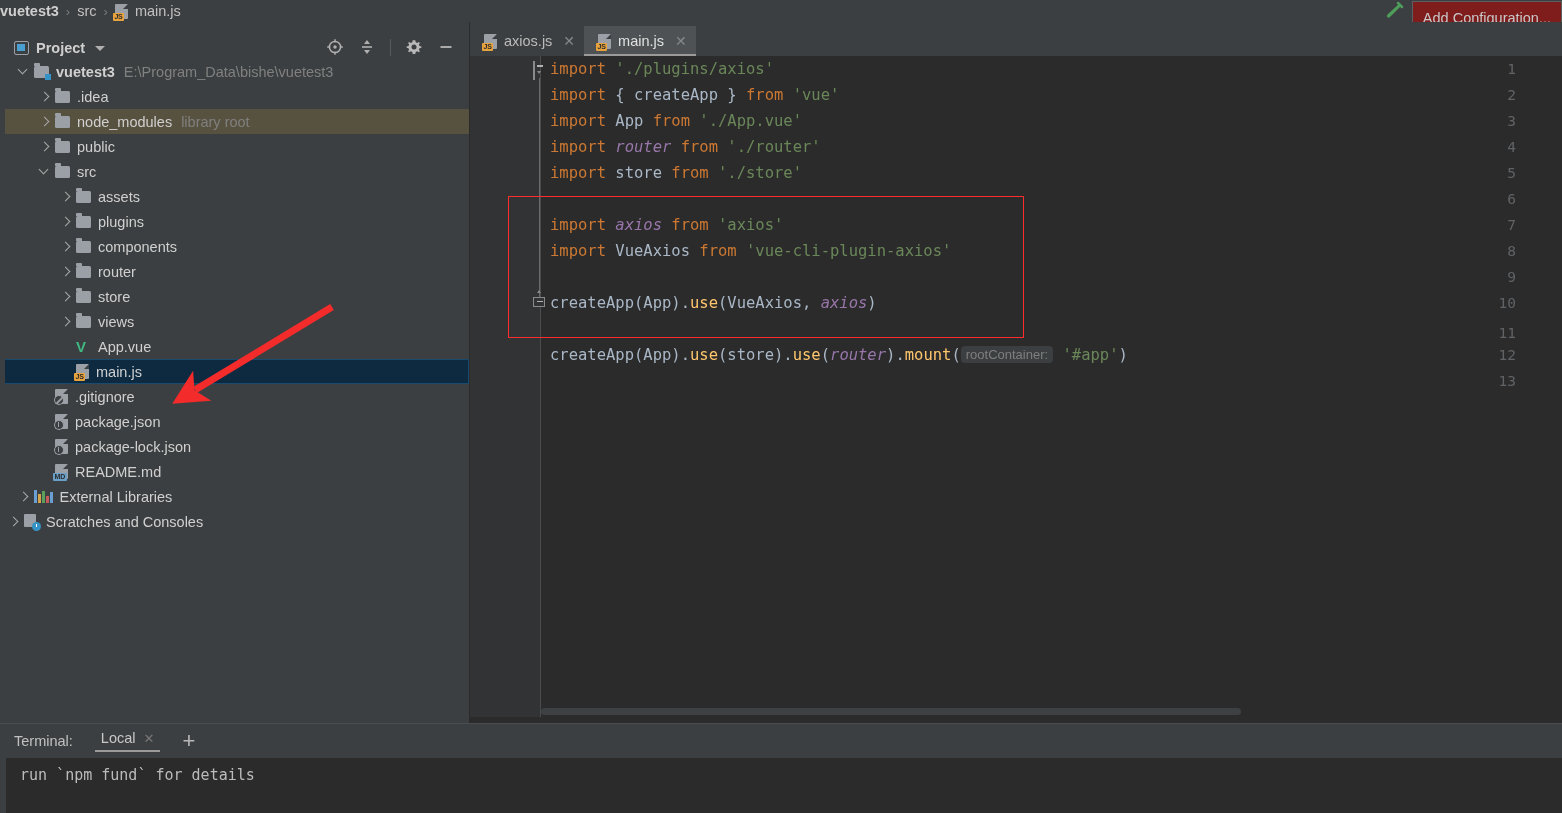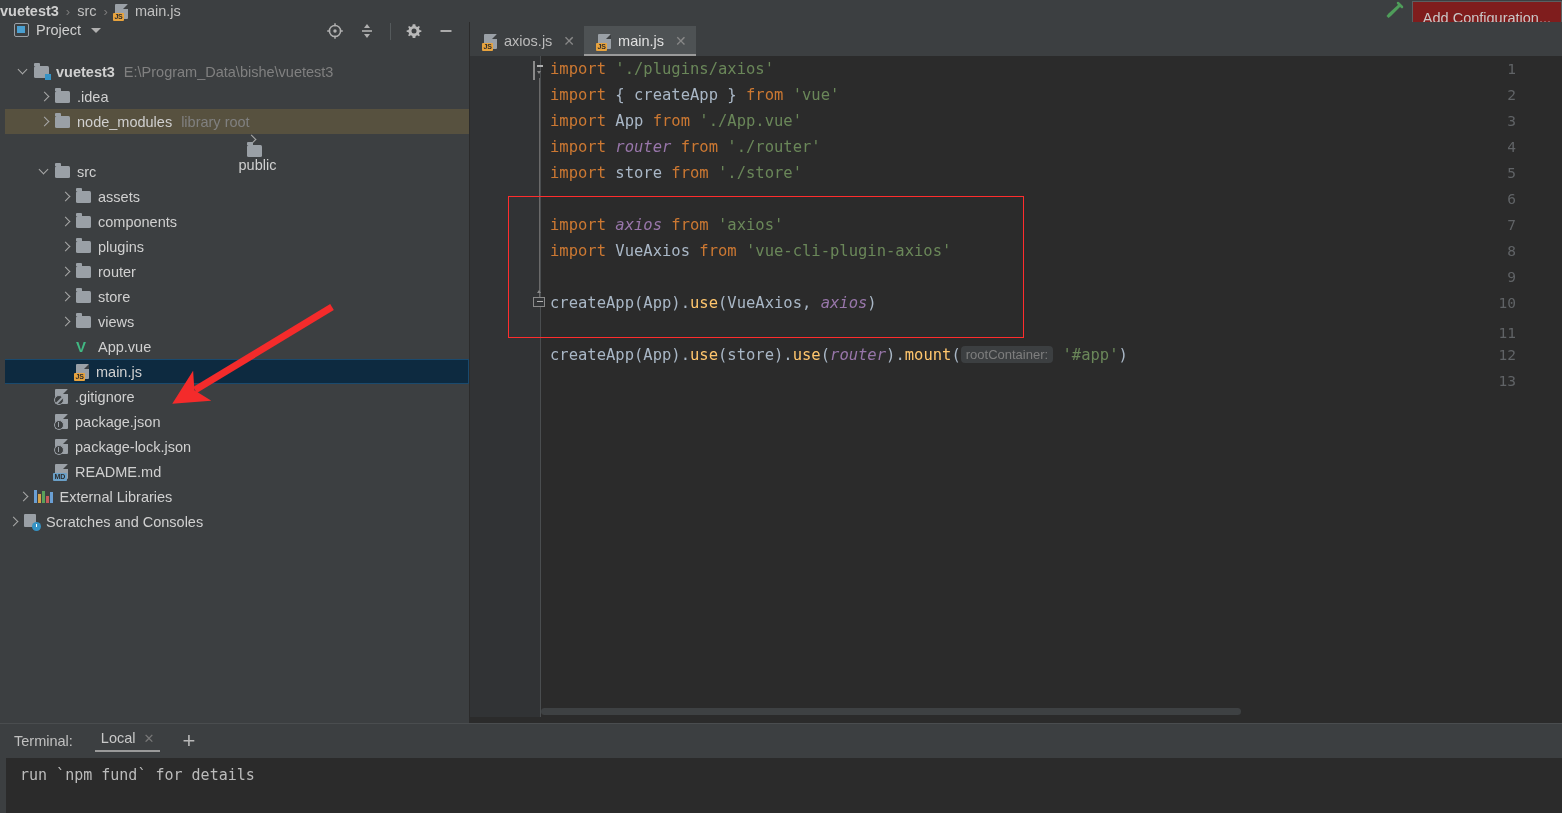--- a/index.html
+++ b/index.html
@@ -85,22 +85,22 @@
     content: ""; position: absolute; right: -2px; bottom: -2px;
     width: 6px; height: 6px; background: #3592c4;
   }
 
   
   .project-panel {
     position: absolute; left: 0; top: 22px; width: 470px; height: 701px;
     background: #3c3f41; border-right: 1px solid #2b2b2b;
   }
   .panel-header {
-    height: 34px; display: flex; align-items: flex-start;
-    padding: 0 6px 0 14px; background: #3c3f41;
+    height: 34px; display: flex; align-items: flex-end;
+    padding: 0 6px 0 14px; background: #3c3f41; font-weight: bold;
   }
   .panel-title {
     display: flex; align-items: center; gap: 7px;
     font-size: 14.5px; color: #cfcfcf;
   }
   .panel-icon {
     width: 15px; height: 14px; border: 1.6px solid #9aa0a6;
     border-radius: 2px; position: relative; background: #3c3f41;
   }
   .panel-icon::after {
@@ -382,44 +382,44 @@
           <span class="arrow right"></span>
           <span class="folder"></span>
           <span class="lbl">.idea</span>
         </div>
         <div class="row sel-node" style="padding-left: 39px;">
           <span class="arrow right"></span>
           <span class="folder"></span>
           <span class="lbl">node_modules</span>
           <span class="sublbl">library root</span>
         </div>
-        <div class="row" style="padding-left: 39px; flex-direction: column;">
+        <div class="row" style="padding-left: 39px;">
           <span class="arrow right"></span>
           <span class="folder"></span>
           <span class="lbl">public</span>
         </div>
         <div class="row" style="padding-left: 39px;">
           <span class="arrow down"></span>
           <span class="folder"></span>
           <span class="lbl">src</span>
         </div>
         <div class="row" style="padding-left: 60px;">
           <span class="arrow right"></span>
           <span class="folder"></span>
           <span class="lbl">assets</span>
         </div>
         <div class="row" style="padding-left: 60px;">
           <span class="arrow right"></span>
           <span class="folder"></span>
+          <span class="lbl">plugins</span>
+        </div>
+        <div class="row" style="padding-left: 60px;">
+          <span class="arrow right"></span>
+          <span class="folder"></span>
           <span class="lbl">components</span>
-        </div>
-        <div class="row" style="padding-left: 60px;">
-          <span class="arrow right"></span>
-          <span class="folder"></span>
-          <span class="lbl">plugins</span>
         </div>
         <div class="row" style="padding-left: 60px;">
           <span class="arrow right"></span>
           <span class="folder"></span>
           <span class="lbl">router</span>
         </div>
         <div class="row" style="padding-left: 60px;">
           <span class="arrow right"></span>
           <span class="folder"></span>
           <span class="lbl">store</span>

